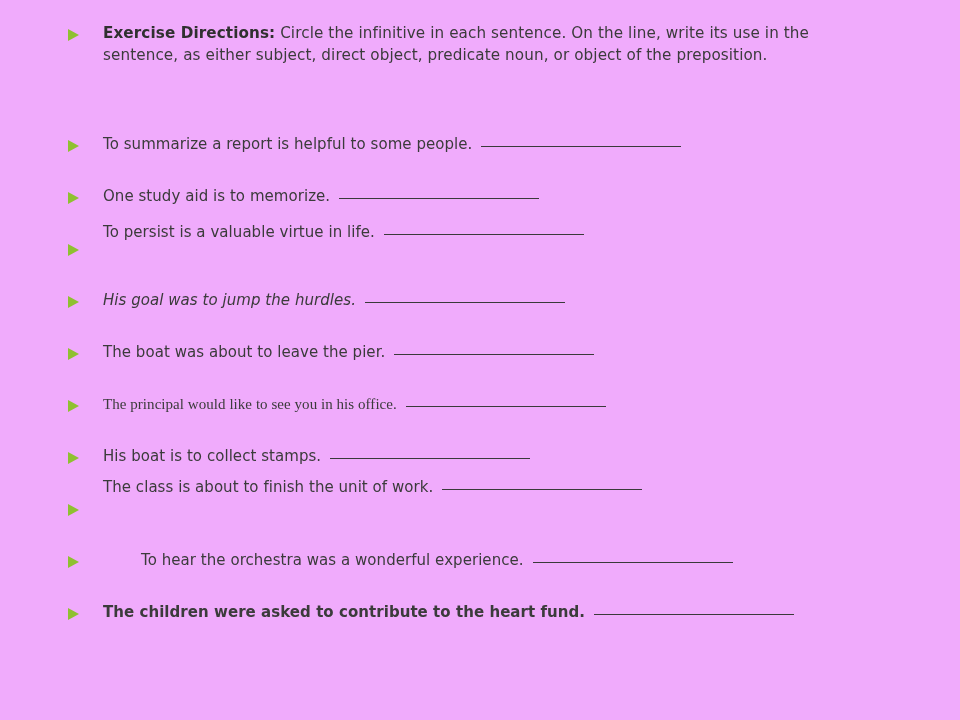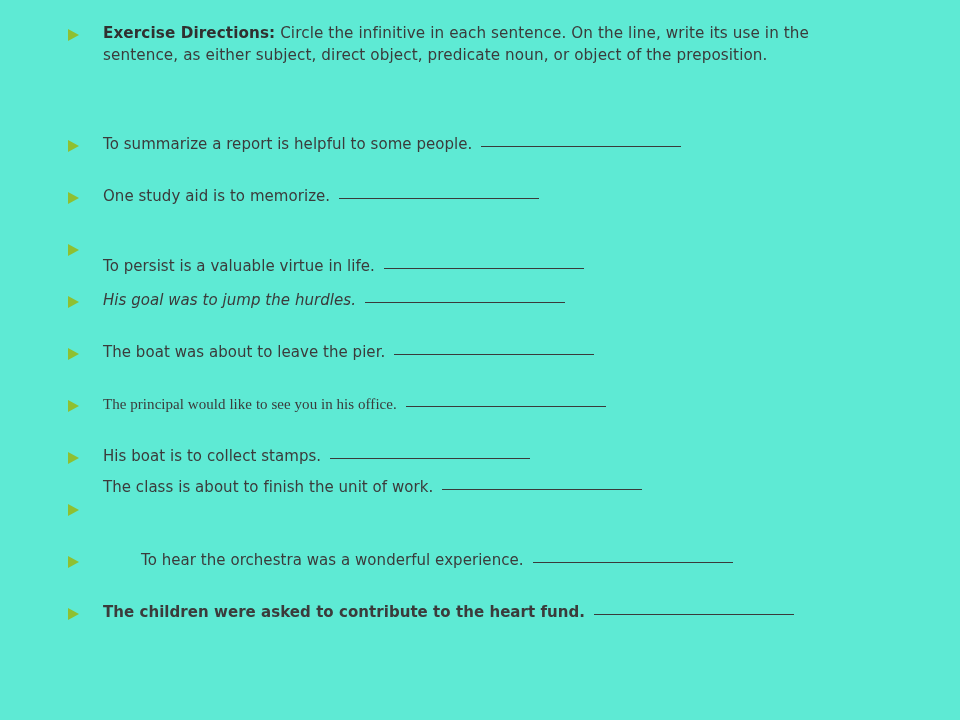--- a/index.html
+++ b/index.html
@@ -12,21 +12,21 @@
     background: #ffffff;
     font-family: "DejaVu Sans", "Liberation Sans", sans-serif;
     color: #3b3b3b;
     overflow: hidden;
   }
 
   .page {
     position: relative;
     width: 960px;
     height: 720px;
-    background: #5eead4;
+    background: #f0abfc;
   }
 
   
   .bullet {
     position: absolute;
     width: 0;
     height: 0;
     border-style: solid;
     border-width: 6.5px 0 6.5px 11px;
     border-color: transparent transparent transparent #8fc031;
@@ -88,21 +88,21 @@
   <div class="directions">
     <span class="lead">Exercise Directions:</span><span> Circle the infinitive in each sentence.  On the line, write its use in the sentence, as either subject, direct object, predicate noun, or object of the preposition.</span>
   </div>
 
   <div id="exercise-list">
       <div class="bullet ex-bullet" style="top: 140px;"></div>
       <div class="exercise" style="top: 133px;"><span class="sentence">To summarize a report is helpful to some people.</span><span class="blank" style="width: 200px;"></span></div>
       <div class="bullet ex-bullet" style="top: 192px;"></div>
       <div class="exercise" style="top: 185px;"><span class="sentence">One study aid is to memorize.</span><span class="blank" style="width: 200px;"></span></div>
       <div class="bullet ex-bullet" style="top: 244px;"></div>
-      <div class="exercise" style="top: 255px;"><span class="sentence">To persist is a valuable virtue in life.</span><span class="blank" style="width: 200px;"></span></div>
+      <div class="exercise" style="top: 221px;"><span class="sentence">To persist is a valuable virtue in life.</span><span class="blank" style="width: 200px;"></span></div>
       <div class="bullet ex-bullet" style="top: 296px;"></div>
       <div class="exercise" style="top: 289px; font-style: italic;"><span class="sentence">His goal was to jump the hurdles.</span><span class="blank" style="width: 200px;"></span></div>
       <div class="bullet ex-bullet" style="top: 348px;"></div>
       <div class="exercise" style="top: 341px;"><span class="sentence">The boat was about to leave the pier.</span><span class="blank" style="width: 200px;"></span></div>
       <div class="bullet ex-bullet" style="top: 400px;"></div>
       <div class="exercise" style="top: 393px; font-family: Liberation Serif, serif;"><span class="sentence">The principal would like to see you in his office.</span><span class="blank" style="width: 200px;"></span></div>
       <div class="bullet ex-bullet" style="top: 452px;"></div>
       <div class="exercise" style="top: 445px;"><span class="sentence">His boat is to collect stamps.</span><span class="blank" style="width: 200px;"></span></div>
       <div class="bullet ex-bullet" style="top: 504px;"></div>
       <div class="exercise" style="top: 476px;"><span class="sentence">The class is about to finish the unit of work.</span><span class="blank" style="width: 200px;"></span></div>

